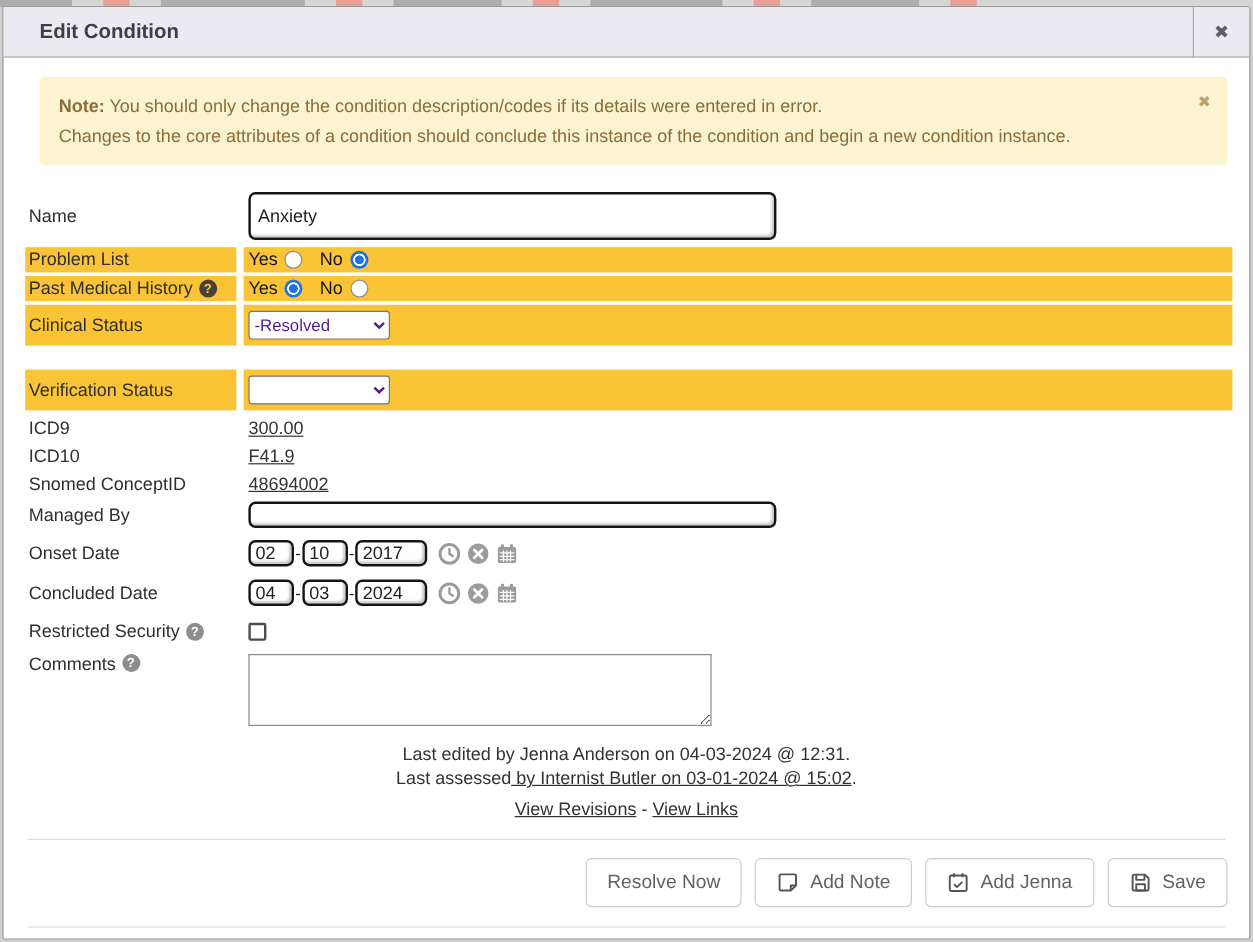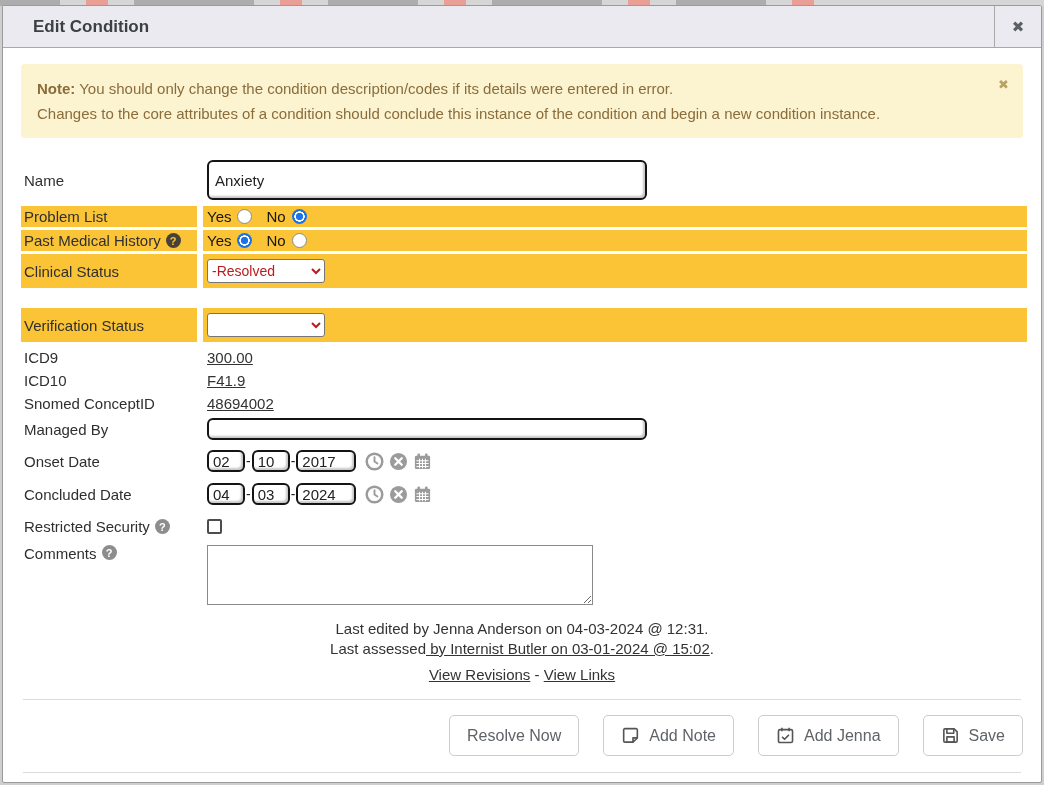--- a/index.html
+++ b/index.html
@@ -21,21 +21,21 @@
     display:flex; align-items:center; flex:0 0 auto; }
   .modal-title { font-size:17px; font-weight:bold; color:#3c4043; padding-left:30px; flex:1; }
   .modal-close { width:47px; height:42px; border-left:1px solid #a9a9a9; display:flex;
     align-items:center; justify-content:center; cursor:pointer; }
   .modal-close .x { font-size:15px; font-weight:bold; color:#5b6066; }
 
   .modal-body { padding:16px 18px 0 18px; flex:1; }
 
   
   .note { position:relative; background:#fcf3d1; border-radius:4px; padding:12px 40px 12px 16px;
-    color:#8a6d3b; font-size:15px; line-height:25px; margin-bottom:20px; }
+    color:#8a6d3b; font-size:15px; line-height:25px; margin-bottom:20px;margin-left:12px; }
   .note b { font-weight:bold; }
   .note-dismiss { position:absolute; top:8px; right:14px; color:#b9a263; font-weight:bold;
     font-size:13px; cursor:pointer; }
 
   
   .form { width:1006px; }
   .row { display:flex; margin-bottom:3px; }
   .cell-label { width:176px; flex:0 0 176px; font-size:15px; color:#2f2f2f;
     display:flex; align-items:center; padding:2px 0 2px 3px; }
   .cell-field { flex:1; margin-left:6px; display:flex; align-items:center; padding:2px 0 2px 4px; }
@@ -57,42 +57,42 @@
   .inp-d4 { width:60px; height:22px; padding:1px 4px; border-width:2px; border-radius:3px; box-shadow:none; }
   .date-sep { font-size:14px; color:#222; margin:0 1px; }
 
   .radio-group { display:flex; align-items:center; font-size:15px; color:#141414; }
   .radio-group .rlabel { margin-right:6px; }
   .radio { width:15px; height:15px; border-radius:50%; border:1px solid #8a8a8a;
     background:#fff; margin-right:14px; cursor:pointer; flex:0 0 auto; }
   .radio.checked { border:none;
     background:radial-gradient(circle at 50% 50%, #1a73e8 0 3.4px, #fff 3.9px 5px, #1a73e8 5.4px 100%); }
 
-  select { font-family:"Liberation Sans","DejaVu Sans",sans-serif; font-size:14px; color:#b91c1c;
+  select { font-family:"Liberation Sans","DejaVu Sans",sans-serif; font-size:14px; color:#4c1d95;
     width:118px; height:24px; border:1px solid #767676; border-radius:3px; background:#fff; }
   .row-select .cell-label, .row-select .cell-field { padding-top:5px; padding-bottom:5px; }
 
   .code-link { font-size:15px; color:#333; text-decoration:underline; cursor:pointer; }
 
   .dicon { width:19px; height:19px; margin-left:5px; cursor:pointer; flex:0 0 auto; }
   .dicon:first-of-type { margin-left:9px; }
 
   .checkbox { width:15px; height:15px; border:2px solid #4c4c4c; border-radius:2px;
     background:#fff; cursor:pointer; }
 
   textarea { width:386px; height:60px; border:1px solid #8a8a8a; resize:both;
     font-family:"Liberation Sans","DejaVu Sans",sans-serif; font-size:14px; outline:none; }
 
   .audit { text-align:center; font-size:15px; color:#333; margin-top:12px; line-height:20px; }
   .audit a, .audit .alink { color:#333; text-decoration:underline; cursor:pointer; }
   .audit-links { margin-top:6px; }
 
   hr.div { border:none; border-top:1px solid #dcdcdc; margin:14px 2px 0 2px; }
 
-  .btn-row { display:flex; justify-content:flex-end; gap:24px; padding:15px 0 12px 0; }
+  .btn-row { display:flex; justify-content:flex-end; gap:11px; padding:15px 0 12px 0; }
   .btn { display:inline-flex; align-items:center; gap:9px; background:#fff;
     border:1px solid #ccc; border-radius:5px; padding:0 17px; height:41px;
     font-size:16px; color:#5f6368; cursor:pointer;
     font-family:"Liberation Sans","DejaVu Sans",sans-serif; }
   .btn svg { width:19px; height:19px; }
 </style>
 </head>
 <body>
 
 <div class="page-strip">

